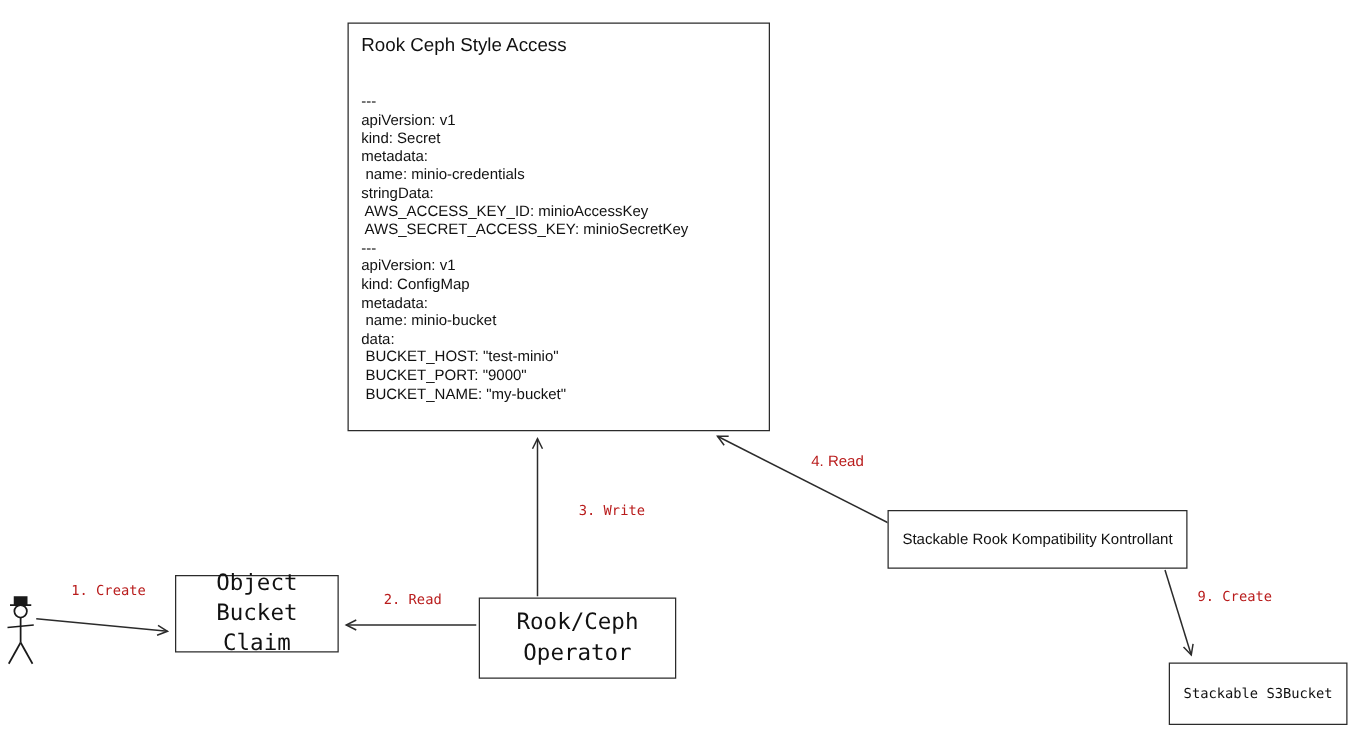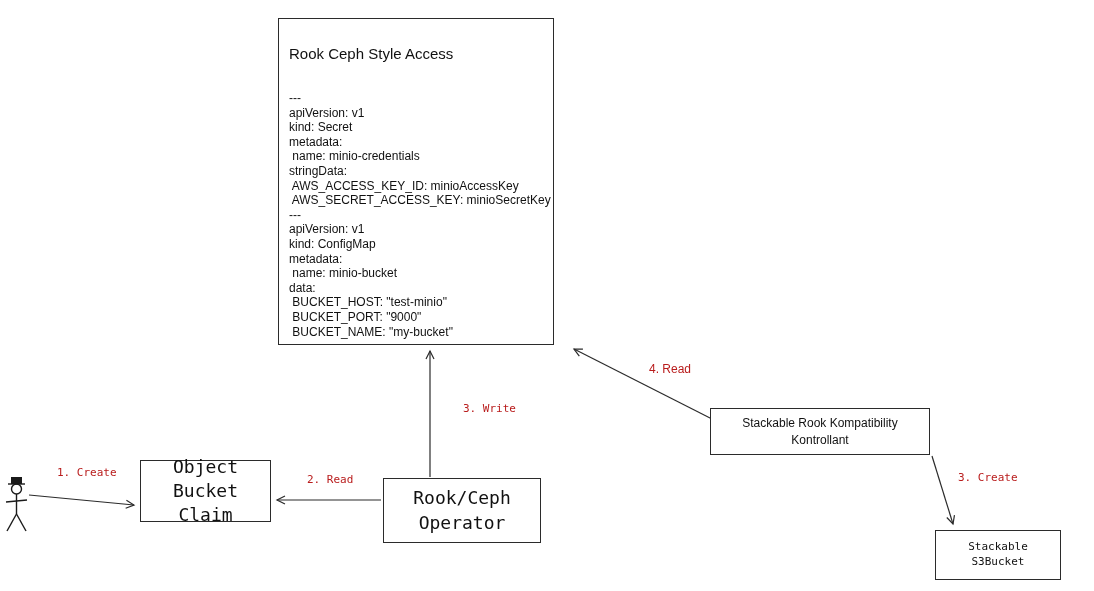--- a/index.html
+++ b/index.html
@@ -34,45 +34,45 @@
     text-align: center;
     font-family: "DejaVu Sans Mono", monospace;
     font-size: 18px;
     line-height: 1.35;
     color: #111;
     padding: 4px 8px;
   }
 
   .yaml-box {
     left: 278px; top: 18px;
-    width: 276px; height: 327px;
-    padding: 26px 10px;
+    width: 338px; height: 327px;
+    padding: 9px 10px;
   }
   .yaml-title {
     font-family: "Liberation Sans", sans-serif;
     font-size: 15px;
     color: #111;
   }
   .yaml-body {
     margin-top: 29px;
     font-family: "Liberation Sans", sans-serif;
     font-size: 12px;
     line-height: 14.6px;
     white-space: pre;
     color: #111;
   }
 
   .obc-box      { left: 140px; top: 460px; width: 131px; height: 62px; }
   .operator-box { left: 383px; top: 478px; width: 158px; height: 65px; }
   .controller-box {
-    left: 710px; top: 408px; width: 220px; height: 47px;
+    left: 710px; top: 408px; width: 240px; height: 47px;
     font-family: "Liberation Sans", sans-serif;
     font-size: 12px;
   }
-  .s3bucket-box { left: 935px; top: 530px; width: 126px; height: 50px; font-size: 11px; }
+  .s3bucket-box { left: 935px; top: 530px; width: 143px; height: 50px; font-size: 11px; text-align: right; }
 
   .edge-label {
     position: absolute;
     font-size: 11px;
     color: #b91c1c;
     white-space: nowrap;
   }
   .edge-label.mono { font-family: "DejaVu Sans Mono", monospace; }
   .edge-label.sans { font-family: "Liberation Sans", sans-serif; font-size: 12px; }
 
@@ -149,15 +149,15 @@
   </div>
 
   <div class="box node s3bucket-box">
     <span>Stackable S3Bucket</span>
   </div>
 
   <span class="edge-label mono lbl-1">1. Create</span>
   <span class="edge-label mono lbl-2">2. Read</span>
   <span class="edge-label mono lbl-3">3. Write</span>
   <span class="edge-label sans lbl-4">4. Read</span>
-  <span class="edge-label mono lbl-5">3. Create</span>
+  <span class="edge-label mono lbl-5">9. Create</span>
 
 </div>
 
 </body></html>

